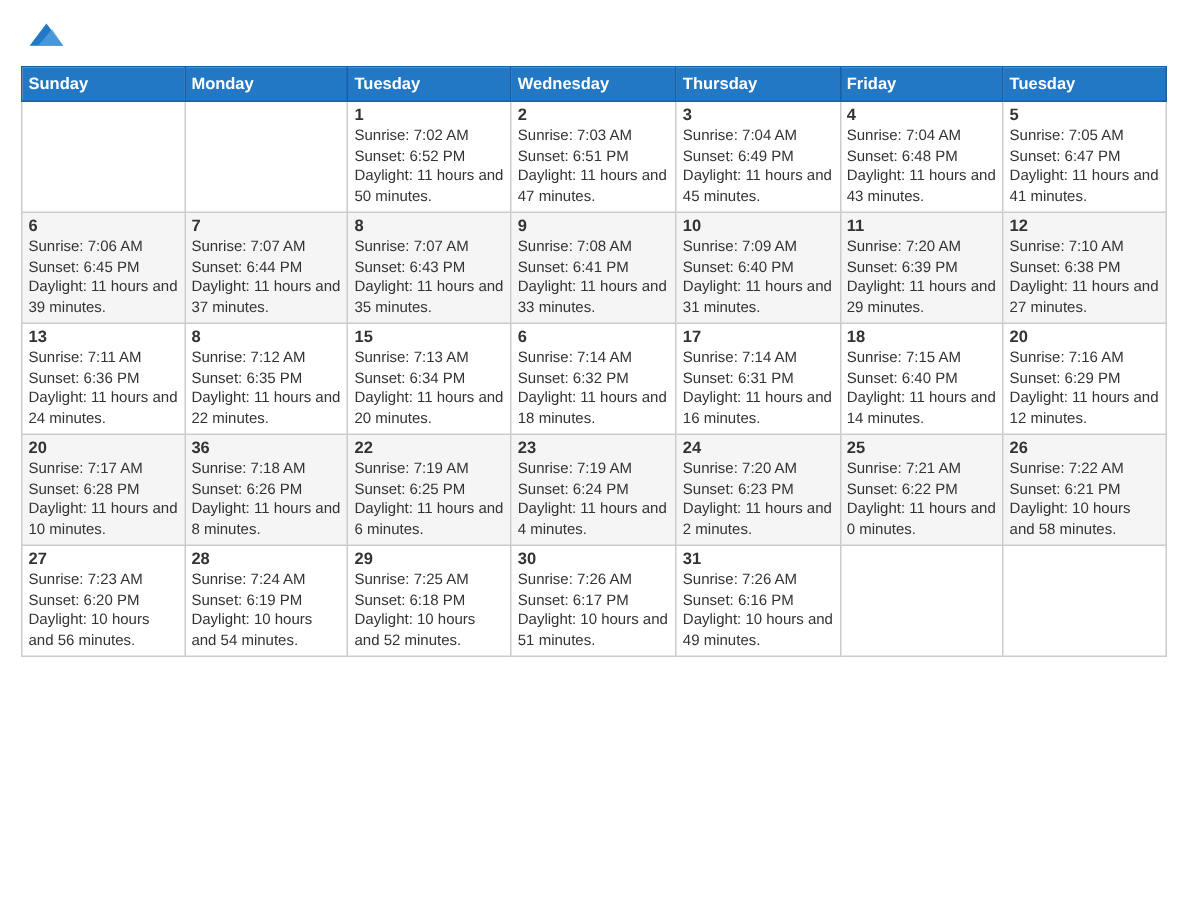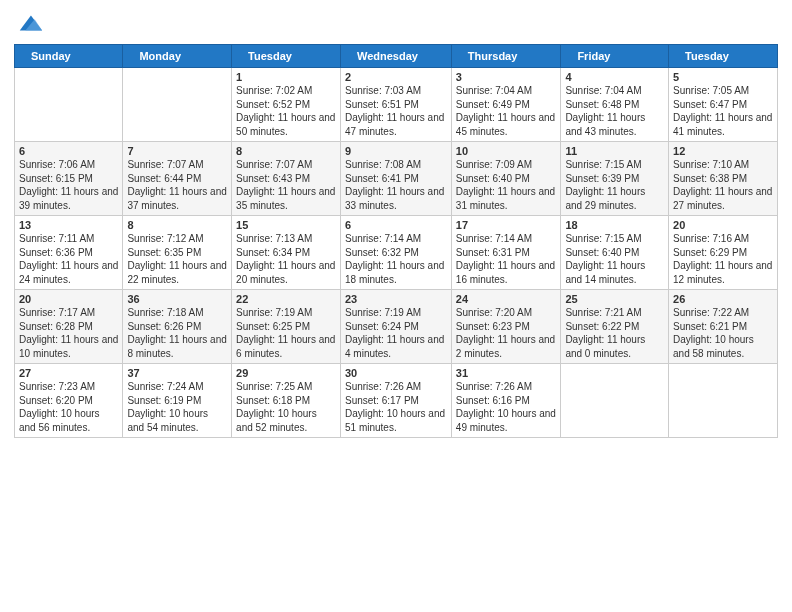--- a/index.html
+++ b/index.html
@@ -56,21 +56,21 @@
       margin-top: 2px;
     }
     table {
       width: 100%;
       border-collapse: collapse;
       font-size: 10px;
     }
     thead th {
       background: #2278c5;
       color: #fff;
-      padding: 5px 16px;
+      padding: 5px 4px;
       text-align: left;
       font-size: 11px;
       font-weight: bold;
       border: 1px solid #1a5fa0;
     }
     tbody td {
       border: 1px solid #ccc;
       padding: 3px 4px;
       vertical-align: top;
       width: 113px;
@@ -166,21 +166,21 @@
             <div class="day-number">5</div>
             <div class="day-info">Sunrise: 7:05 AM
 Sunset: 6:47 PM
 Daylight: 11 hours and 41 minutes.</div>
           </td>
         </tr>
         <tr>
           <td>
             <div class="day-number">6</div>
             <div class="day-info">Sunrise: 7:06 AM
-Sunset: 6:15 PM
+Sunset: 6:45 PM
 Daylight: 11 hours and 39 minutes.</div>
           </td>
           <td>
             <div class="day-number">7</div>
             <div class="day-info">Sunrise: 7:07 AM
 Sunset: 6:44 PM
 Daylight: 11 hours and 37 minutes.</div>
           </td>
           <td>
             <div class="day-number">8</div>
@@ -195,21 +195,21 @@
 Daylight: 11 hours and 33 minutes.</div>
           </td>
           <td>
             <div class="day-number">10</div>
             <div class="day-info">Sunrise: 7:09 AM
 Sunset: 6:40 PM
 Daylight: 11 hours and 31 minutes.</div>
           </td>
           <td>
             <div class="day-number">11</div>
-            <div class="day-info">Sunrise: 7:15 AM
+            <div class="day-info">Sunrise: 7:20 AM
 Sunset: 6:39 PM
 Daylight: 11 hours and 29 minutes.</div>
           </td>
           <td>
             <div class="day-number">12</div>
             <div class="day-info">Sunrise: 7:10 AM
 Sunset: 6:38 PM
 Daylight: 11 hours and 27 minutes.</div>
           </td>
         </tr>
@@ -302,21 +302,21 @@
           </td>
         </tr>
         <tr>
           <td>
             <div class="day-number">27</div>
             <div class="day-info">Sunrise: 7:23 AM
 Sunset: 6:20 PM
 Daylight: 10 hours and 56 minutes.</div>
           </td>
           <td>
-            <div class="day-number">37</div>
+            <div class="day-number">28</div>
             <div class="day-info">Sunrise: 7:24 AM
 Sunset: 6:19 PM
 Daylight: 10 hours and 54 minutes.</div>
           </td>
           <td>
             <div class="day-number">29</div>
             <div class="day-info">Sunrise: 7:25 AM
 Sunset: 6:18 PM
 Daylight: 10 hours and 52 minutes.</div>
           </td>

